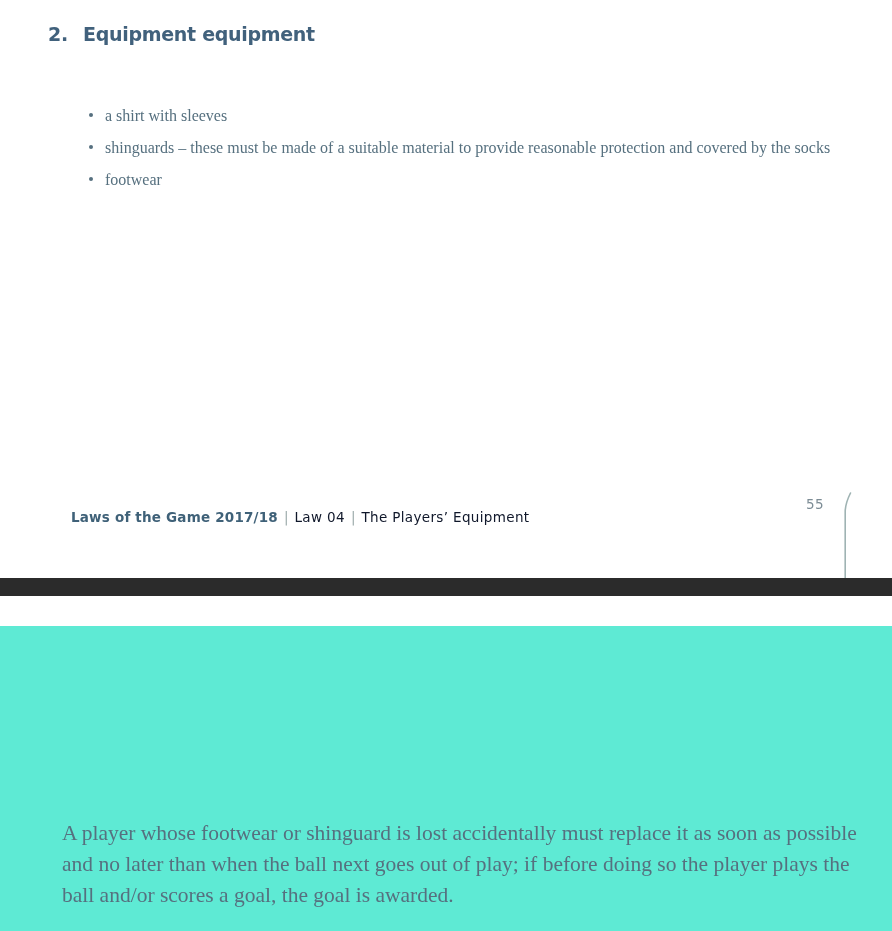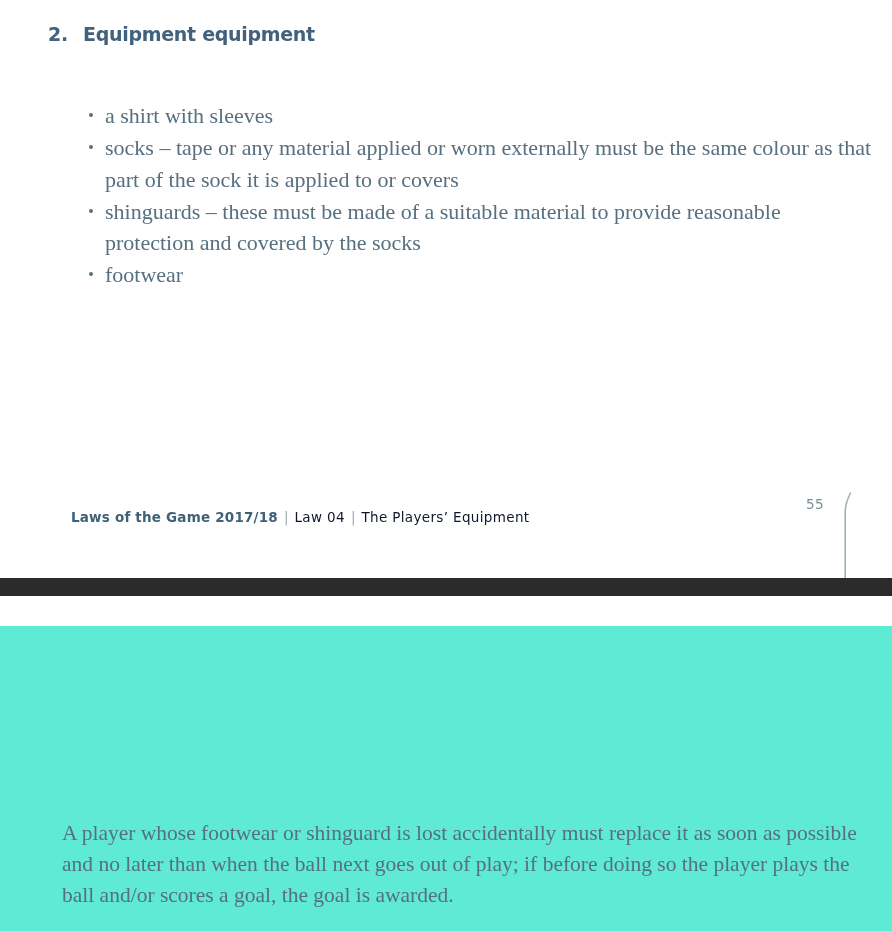--- a/index.html
+++ b/index.html
@@ -68,21 +68,21 @@
     top: 100px;
     width: 790px;
     margin: 0;
     padding: 0;
     list-style: none;
   }
   .equip-list li {
     position: relative;
     padding-left: 22px;
     color: #56707f;
-    font-size: 22px;
+    font-size: 16px;
     line-height: 31.5px;
     margin: 0 0 0.5px 0;
   }
   .equip-list li .bullet-dot {
     position: absolute;
     left: 6px;
     top: 13px;
     width: 4px;
     height: 4px;
     border-radius: 50%;
@@ -184,24 +184,20 @@
       <span class="section-num">2.</span>
       <span class="section-title">Equipment equipment</span>
     </div>
   </div>
 
 
   <ul class="equip-list">
     <li>
       <span class="bullet-dot"></span>
       <span>a shirt with sleeves</span>
-    </li>
-    <li>
-      <span class="bullet-dot"></span>
-      <span>socks – tape or any material applied or worn externally must be the same colour as that part of the sock it is applied to or covers</span>
     </li>
     <li>
       <span class="bullet-dot"></span>
       <span>shinguards – these must be made of a suitable material to provide reasonable protection and covered by the socks</span>
     </li>
     <li>
       <span class="bullet-dot"></span>
       <span>footwear</span>
     </li>
   </ul>

